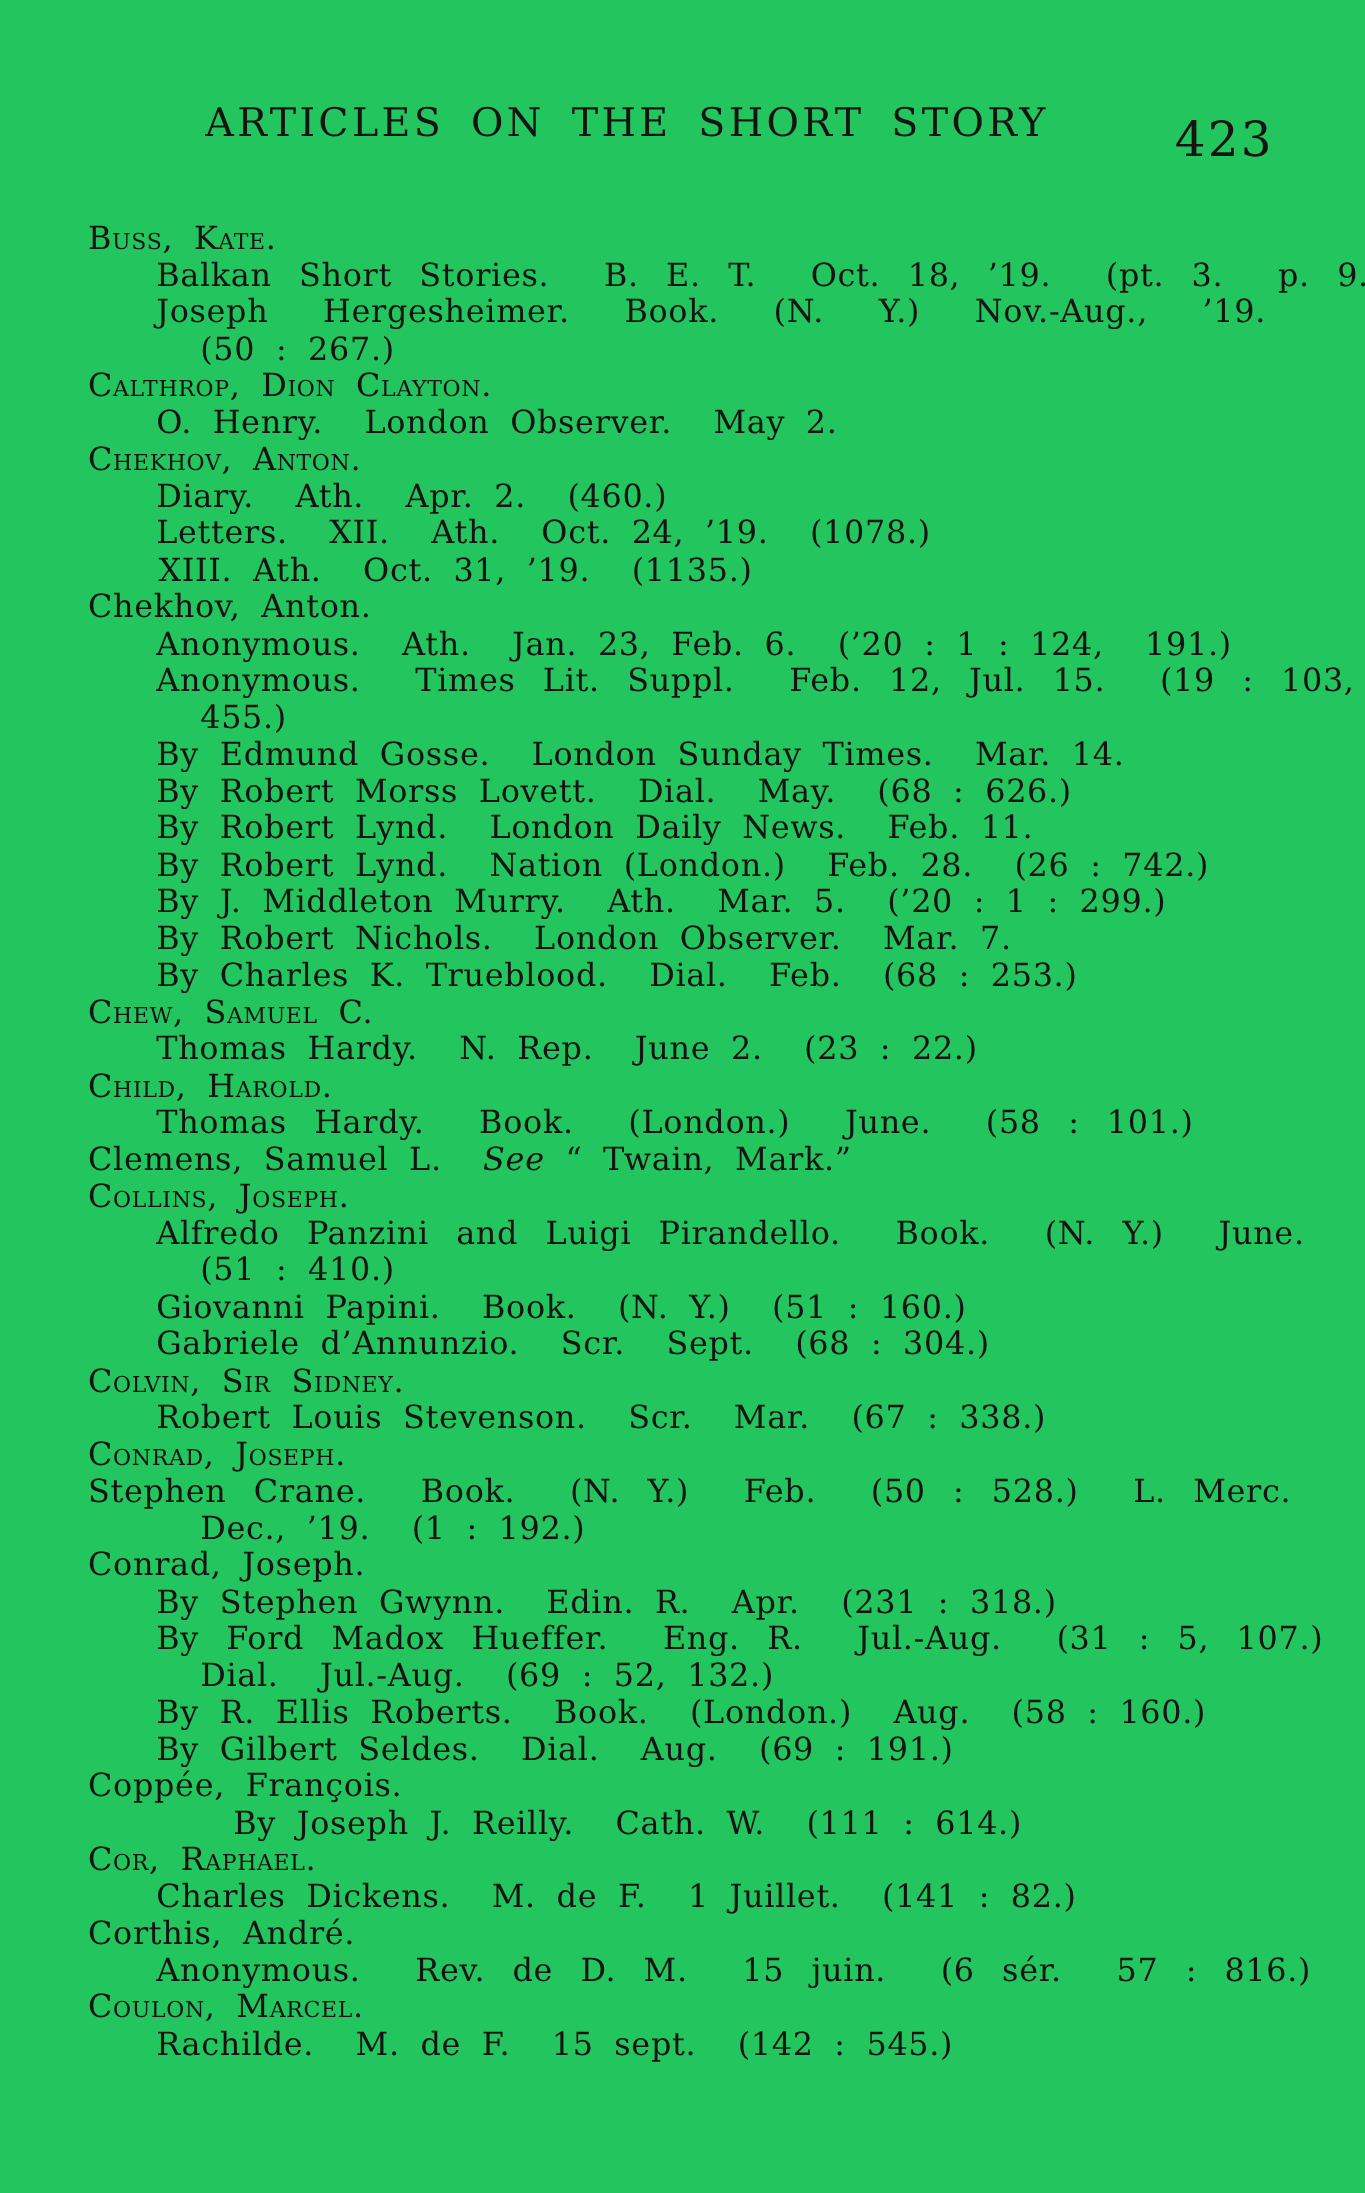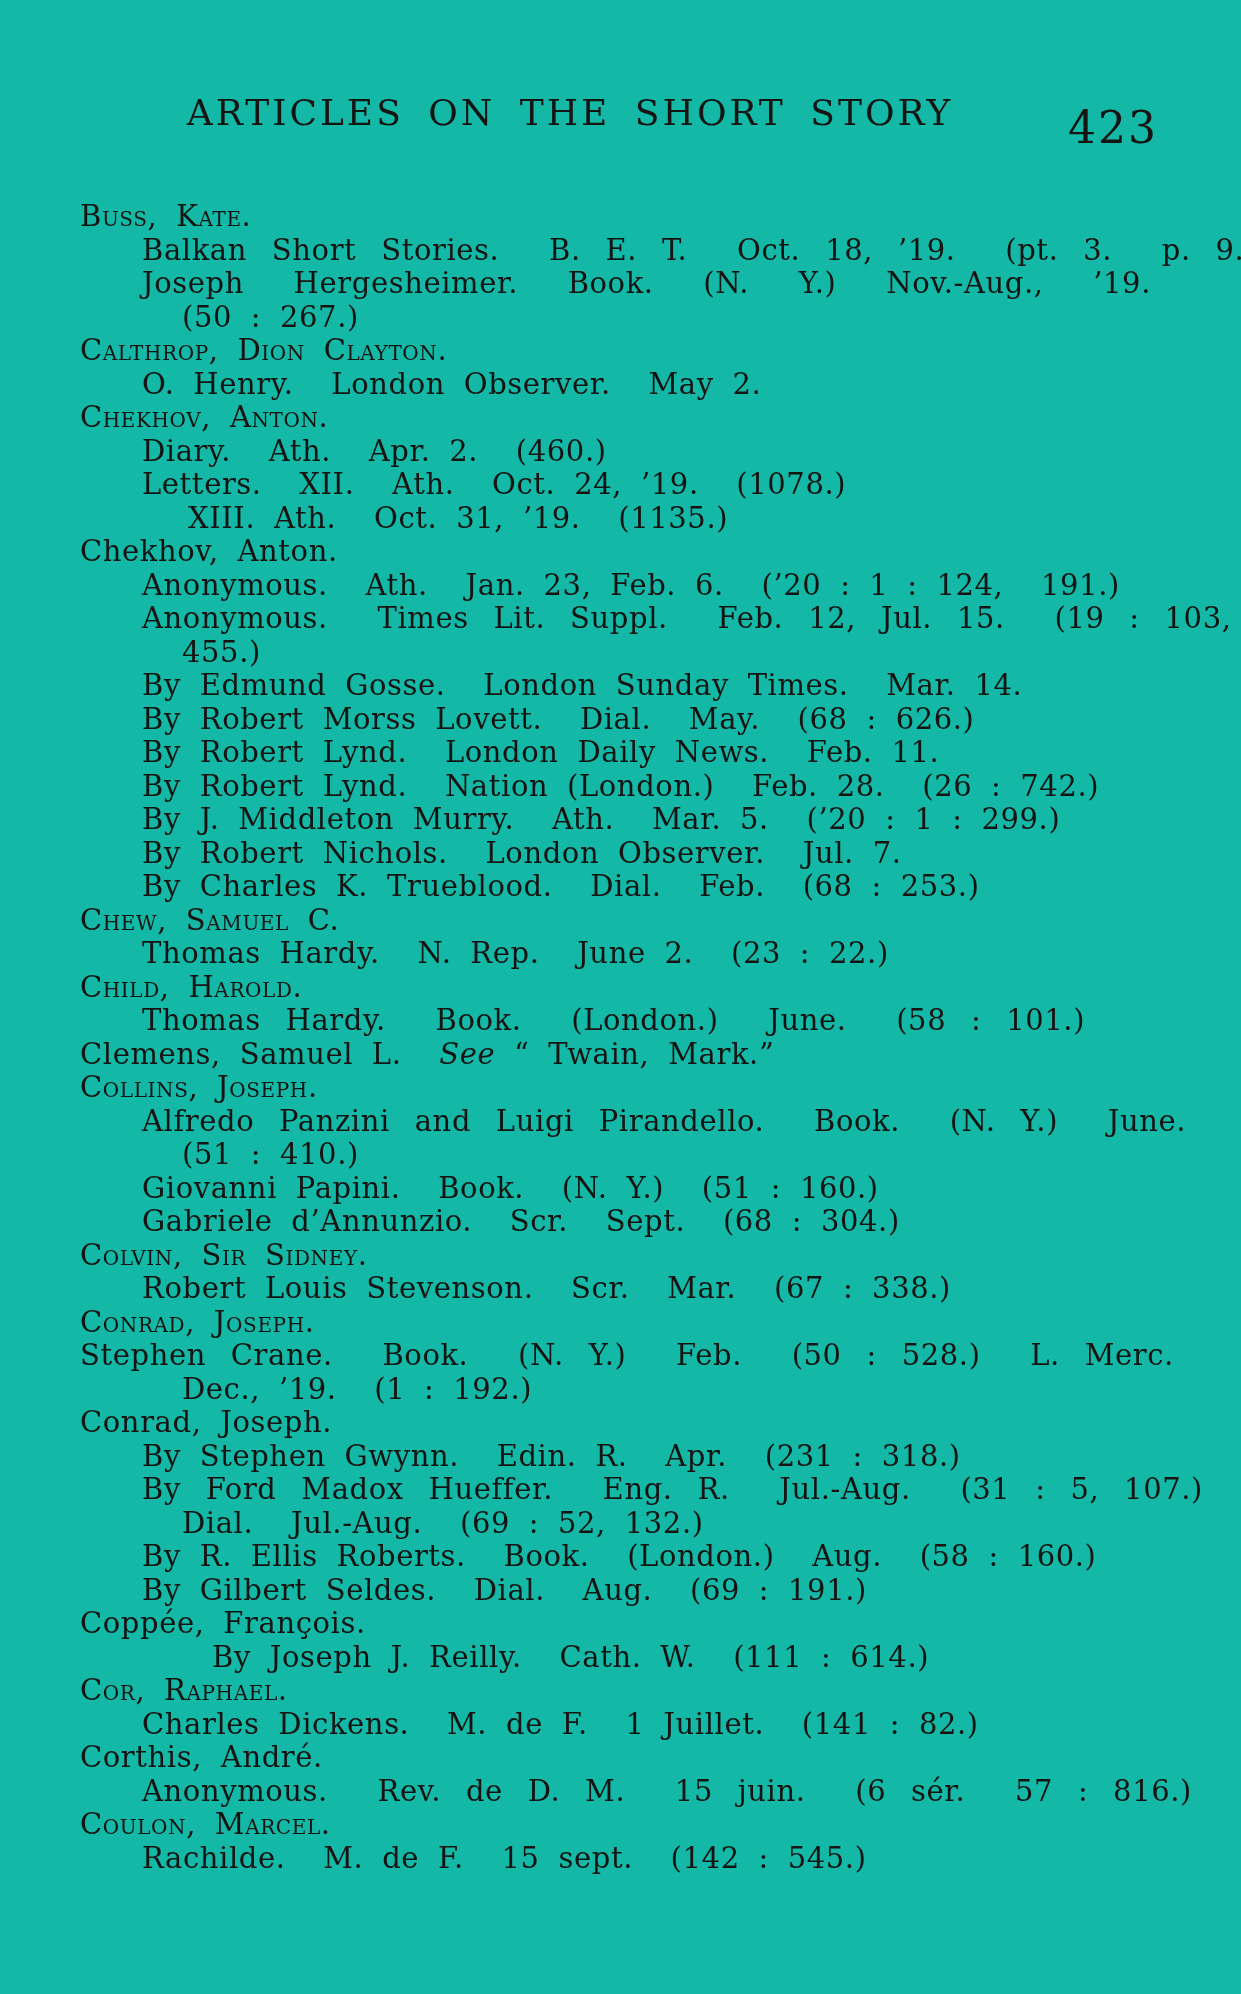--- a/index.html
+++ b/index.html
@@ -5,21 +5,21 @@
   html, body {
     margin: 0;
     padding: 0;
     background: #e9e9e6;
   }
   .page {
     position: relative;
     width: 1241px;
     height: 1994px;
     margin: 0 auto;
-    background: #14b8a6;
+    background: #22c55e;
     color: #151412;
     font-family: "DejaVu Serif", "Liberation Serif", serif;
     overflow: hidden;
   }
   .running-head {
     position: absolute;
     top: 92px;
     left: 150px;
     width: 840px;
     text-align: center;
@@ -53,21 +53,21 @@
   .author {
     font-variant: small-caps;
     font-variant-caps: small-caps;
     margin-left: 0;
   }
   .author-plain { margin-left: 0; }
   .entry { margin-left: 62px; }
   .entry-crane { }
   .entry-reilly { margin-left: 132px; }
   .cont { margin-left: 102px; }
-  .cont-deep { margin-left: 108px; }
+  .cont-deep { margin-left: 64px; }
   .it { font-style: italic; margin-top: 24px; }
 </style>
 </head>
 <body>
 
 <div class="page">
   <div class="running-head">ARTICLES ON THE SHORT STORY</div>
   <div class="folio">423</div>
   <div class="content">
       <div class="line author">Buss, Kate.</div>
@@ -82,21 +82,21 @@
       <div class="line cont-deep">XIII. Ath.  Oct. 31, ’19.  (1135.)</div>
       <div class="line author-plain">Chekhov, Anton.</div>
       <div class="line entry">Anonymous.  Ath.  Jan. 23, Feb. 6.  (’20 : 1 : 124,  191.)</div>
       <div class="line entry wide">Anonymous.  Times Lit. Suppl.  Feb. 12, Jul. 15.  (19 : 103,</div>
       <div class="line cont">455.)</div>
       <div class="line entry">By Edmund Gosse.  London Sunday Times.  Mar. 14.</div>
       <div class="line entry">By Robert Morss Lovett.  Dial.  May.  (68 : 626.)</div>
       <div class="line entry">By Robert Lynd.  London Daily News.  Feb. 11.</div>
       <div class="line entry">By Robert Lynd.  Nation (London.)  Feb. 28.  (26 : 742.)</div>
       <div class="line entry">By J. Middleton Murry.  Ath.  Mar. 5.  (’20 : 1 : 299.)</div>
-      <div class="line entry">By Robert Nichols.  London Observer.  Jul. 7.</div>
+      <div class="line entry">By Robert Nichols.  London Observer.  Mar. 7.</div>
       <div class="line entry">By Charles K. Trueblood.  Dial.  Feb.  (68 : 253.)</div>
       <div class="line author">Chew, Samuel C.</div>
       <div class="line entry">Thomas Hardy.  N. Rep.  June 2.  (23 : 22.)</div>
       <div class="line author">Child, Harold.</div>
       <div class="line entry wide">Thomas Hardy.  Book.  (London.)  June.  (58 : 101.)</div>
       <div class="line author-plain"><span>Clemens, Samuel L.  </span><span class="it">See</span><span> “ Twain, Mark.”</span></div>
       <div class="line author">Collins, Joseph.</div>
       <div class="line entry wide">Alfredo Panzini and Luigi Pirandello.  Book.  (N. Y.)  June.</div>
       <div class="line cont">(51 : 410.)</div>
       <div class="line entry">Giovanni Papini.  Book.  (N. Y.)  (51 : 160.)</div>

